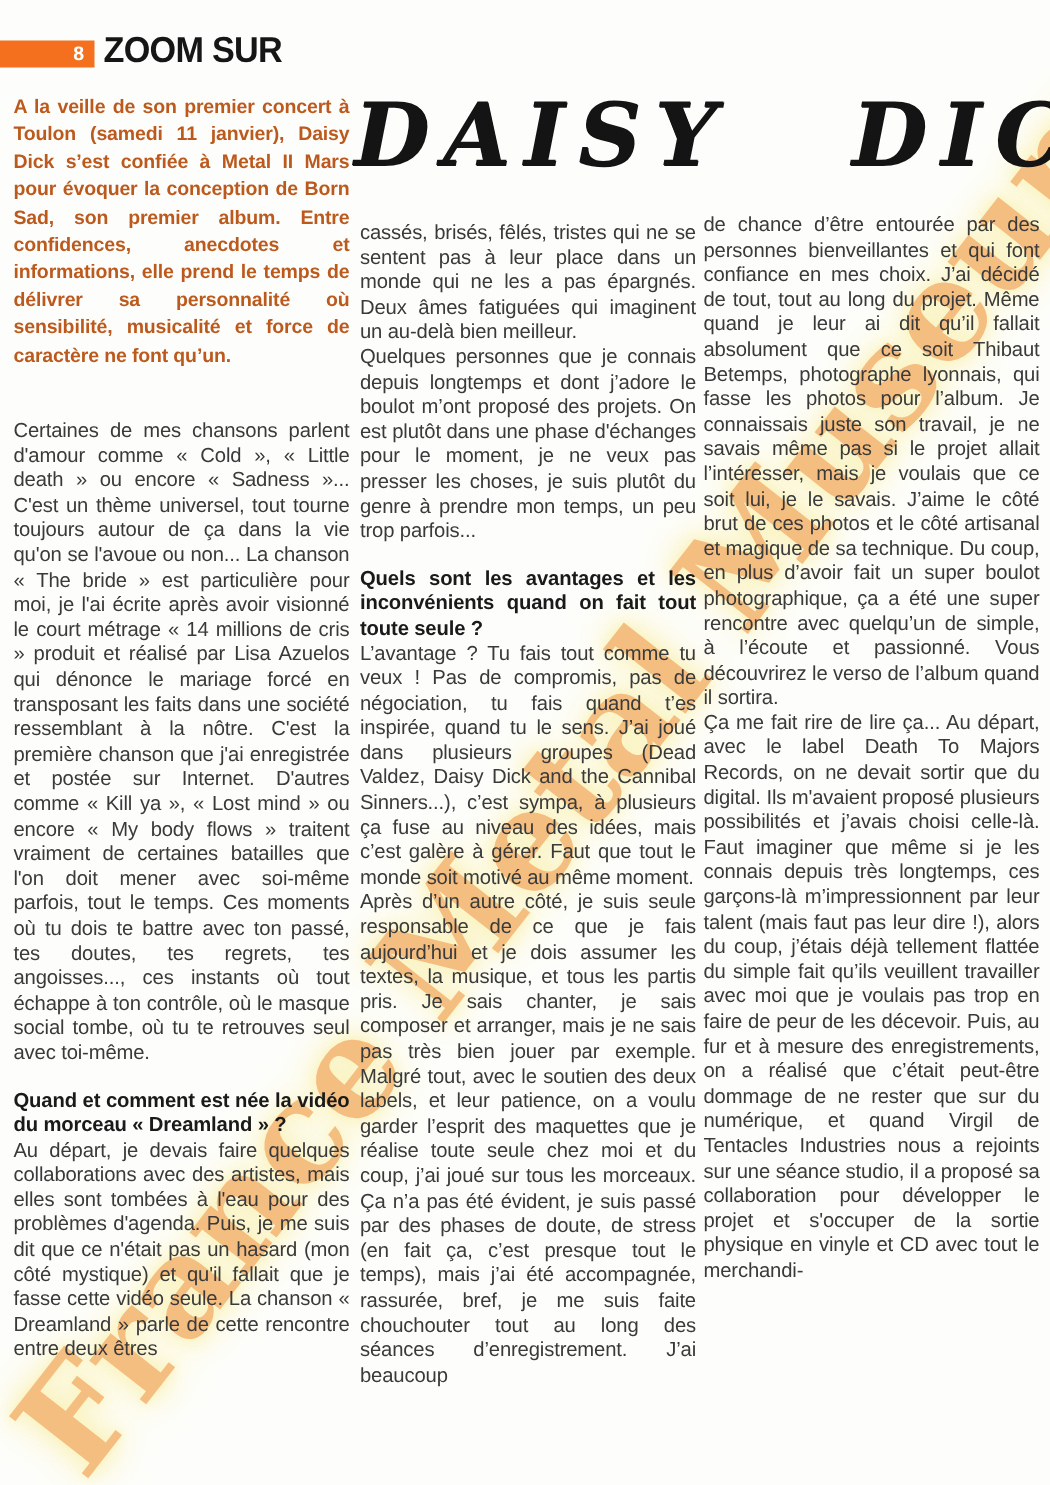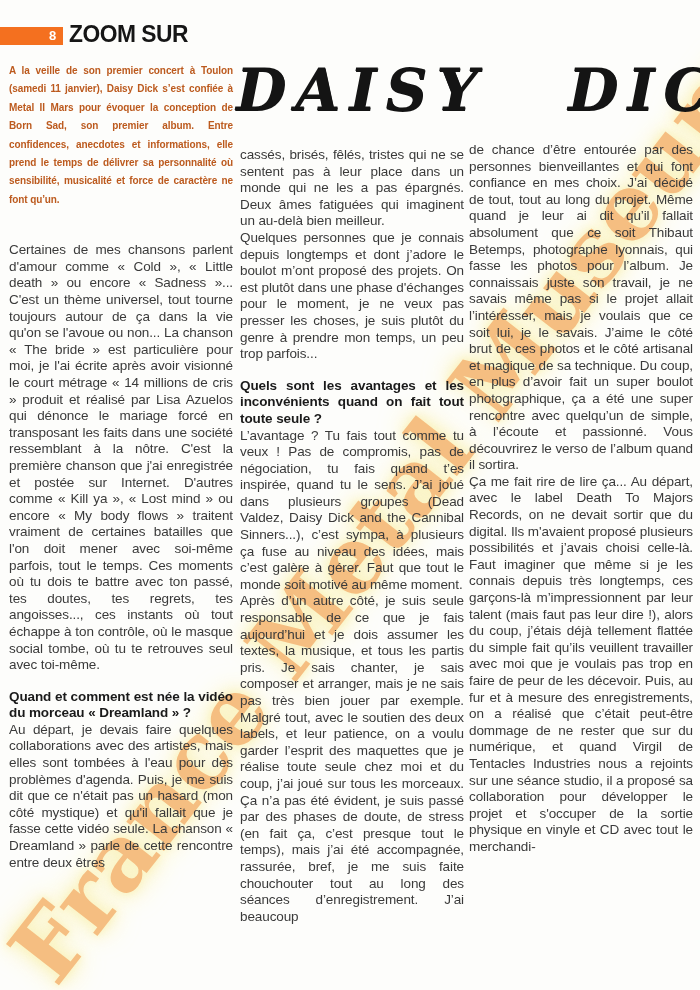--- a/index.html
+++ b/index.html
@@ -42,21 +42,21 @@
   .col {
     position:absolute; width:224px; z-index:2;
     font-size:13.5px; line-height:16.6px; color:#3a3a3a;
     text-align:justify; letter-spacing:-0.1px;
   }
   .col-1 { left:9px;   top:62px;  }
   .col-2 { left:240px; top:147px; }
   .col-3 { left:469px; top:142px; }
   .intro {
     color:#bc5a1e; font-weight:bold;
-    font-size:10px; line-height:18.4px;
+    font-size:13px; line-height:18.4px;
     margin-bottom:33px;
   }
   .q-heading { font-weight:bold; color:#1a1a1a; }
   .gap-above { margin-top:15px; }
   p { margin:0; }
 </style>
 </head>
 <body>
 
 <div class="page">

